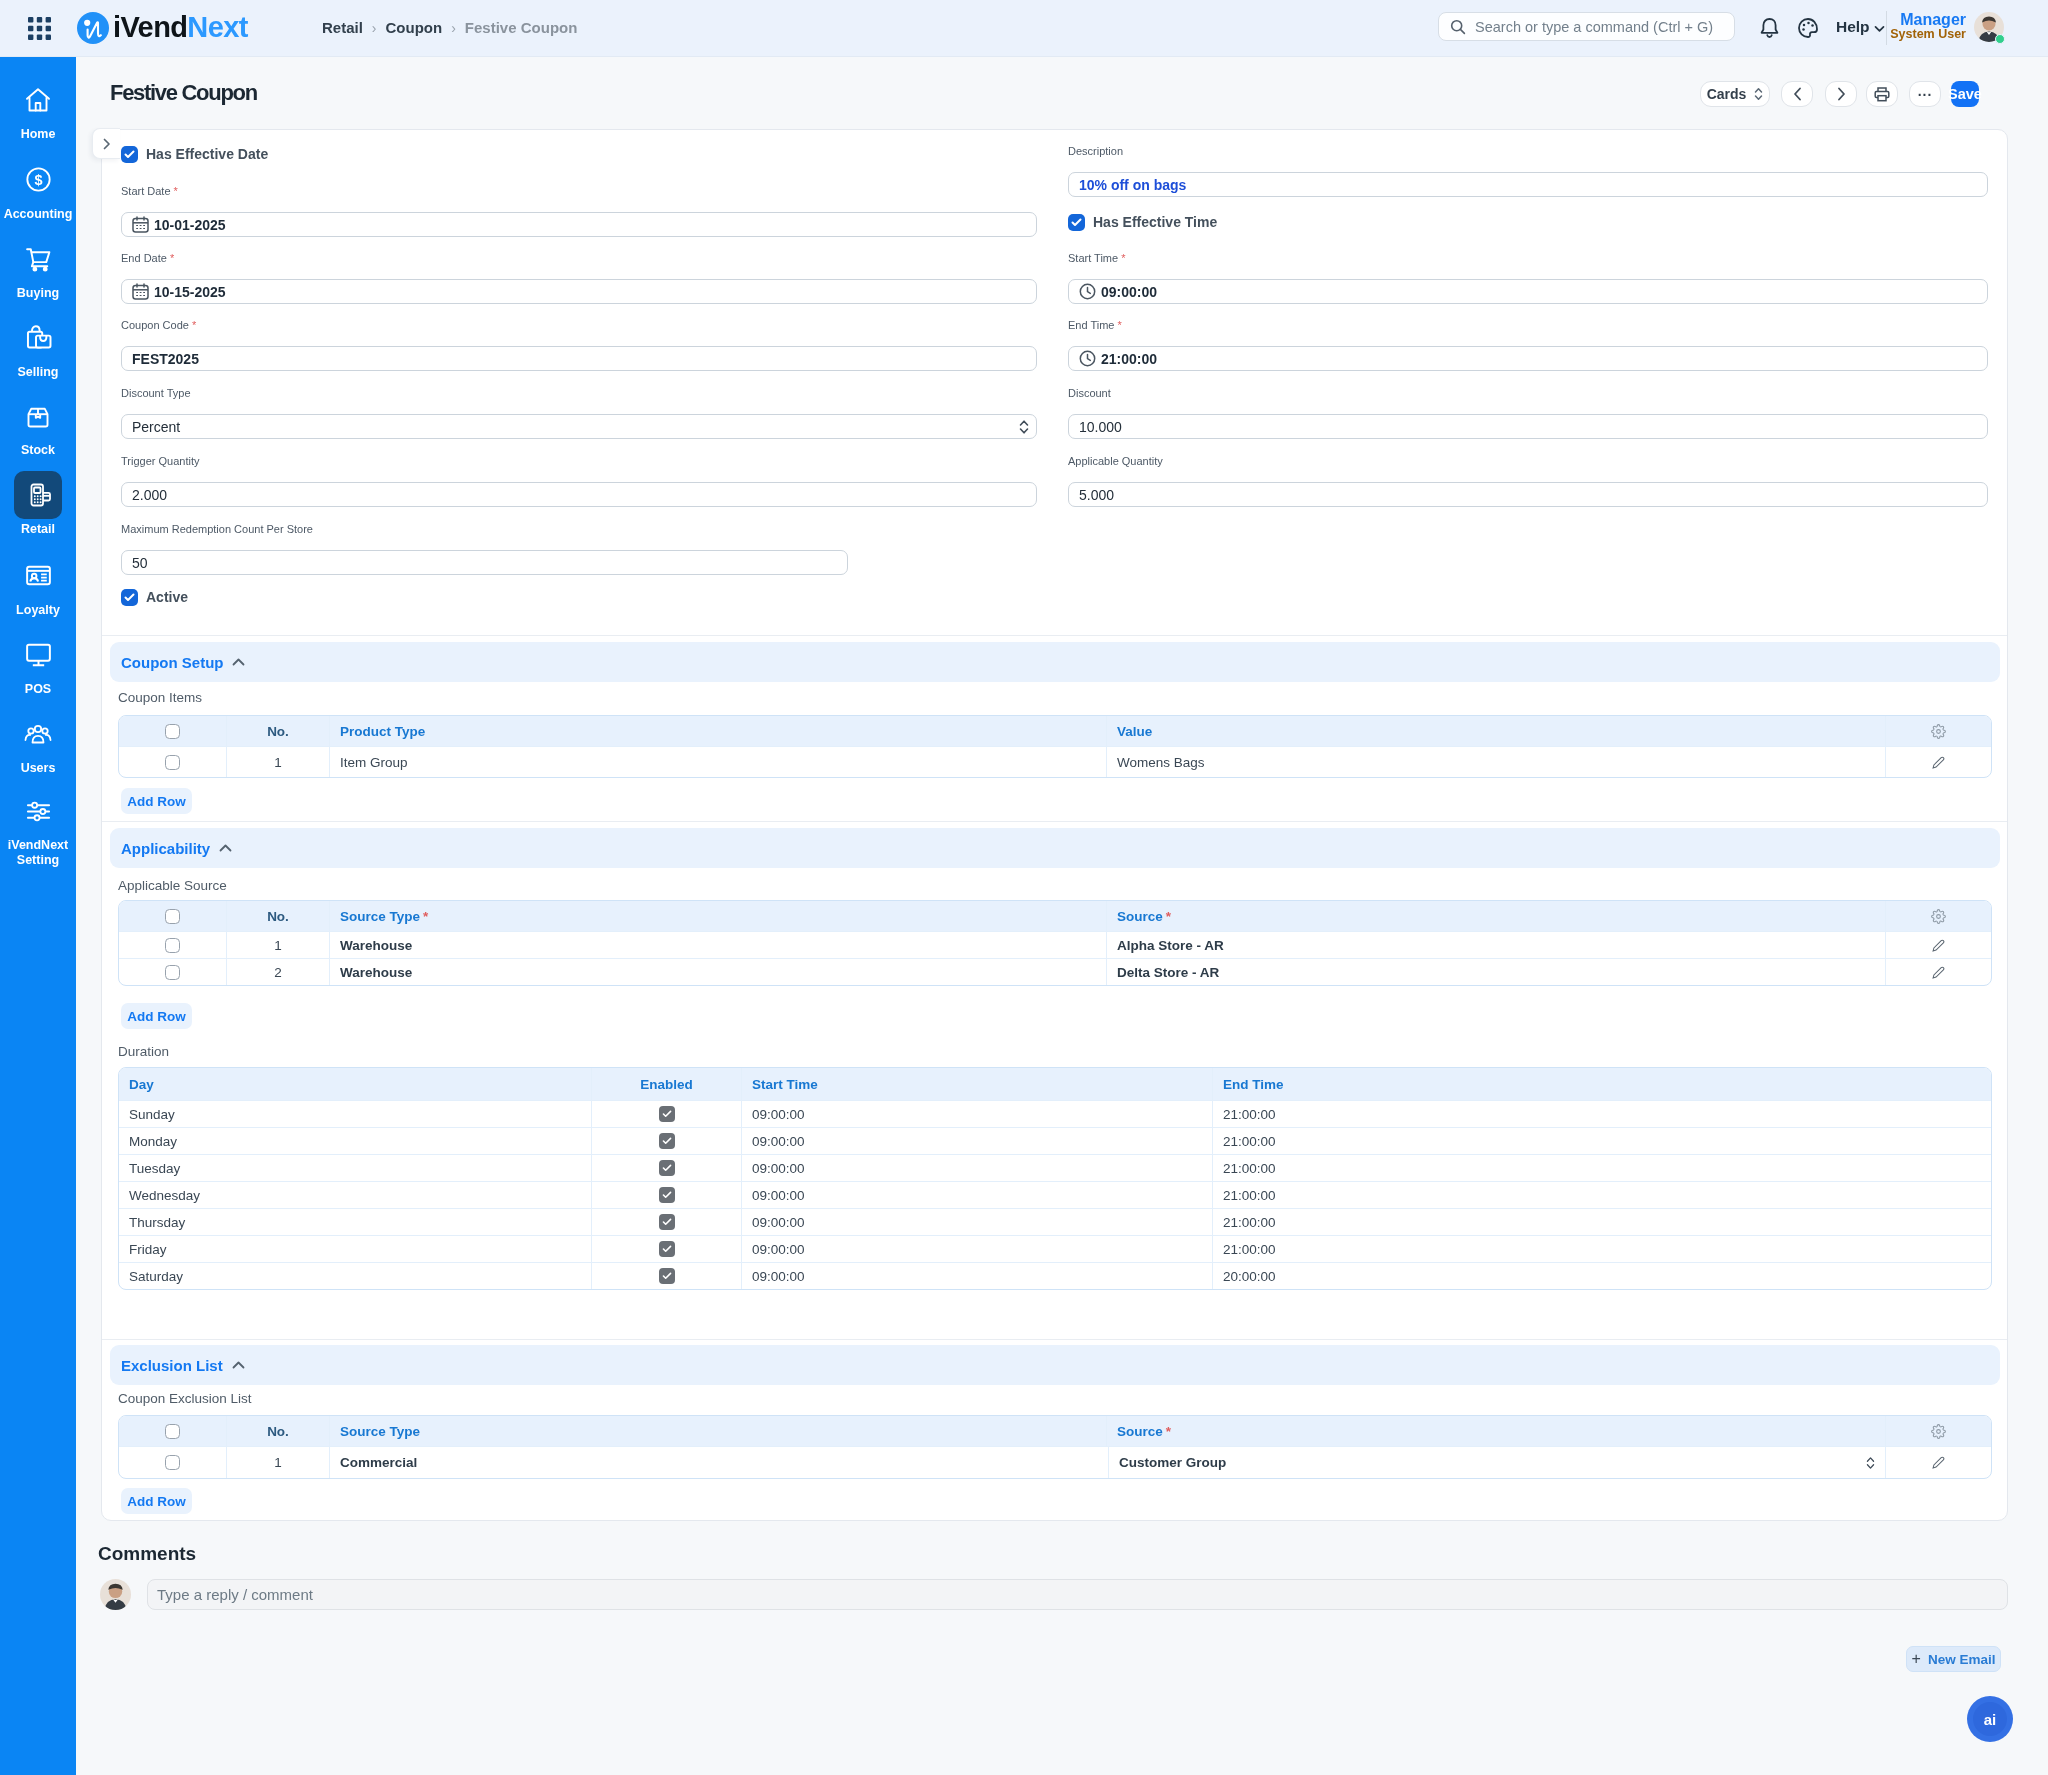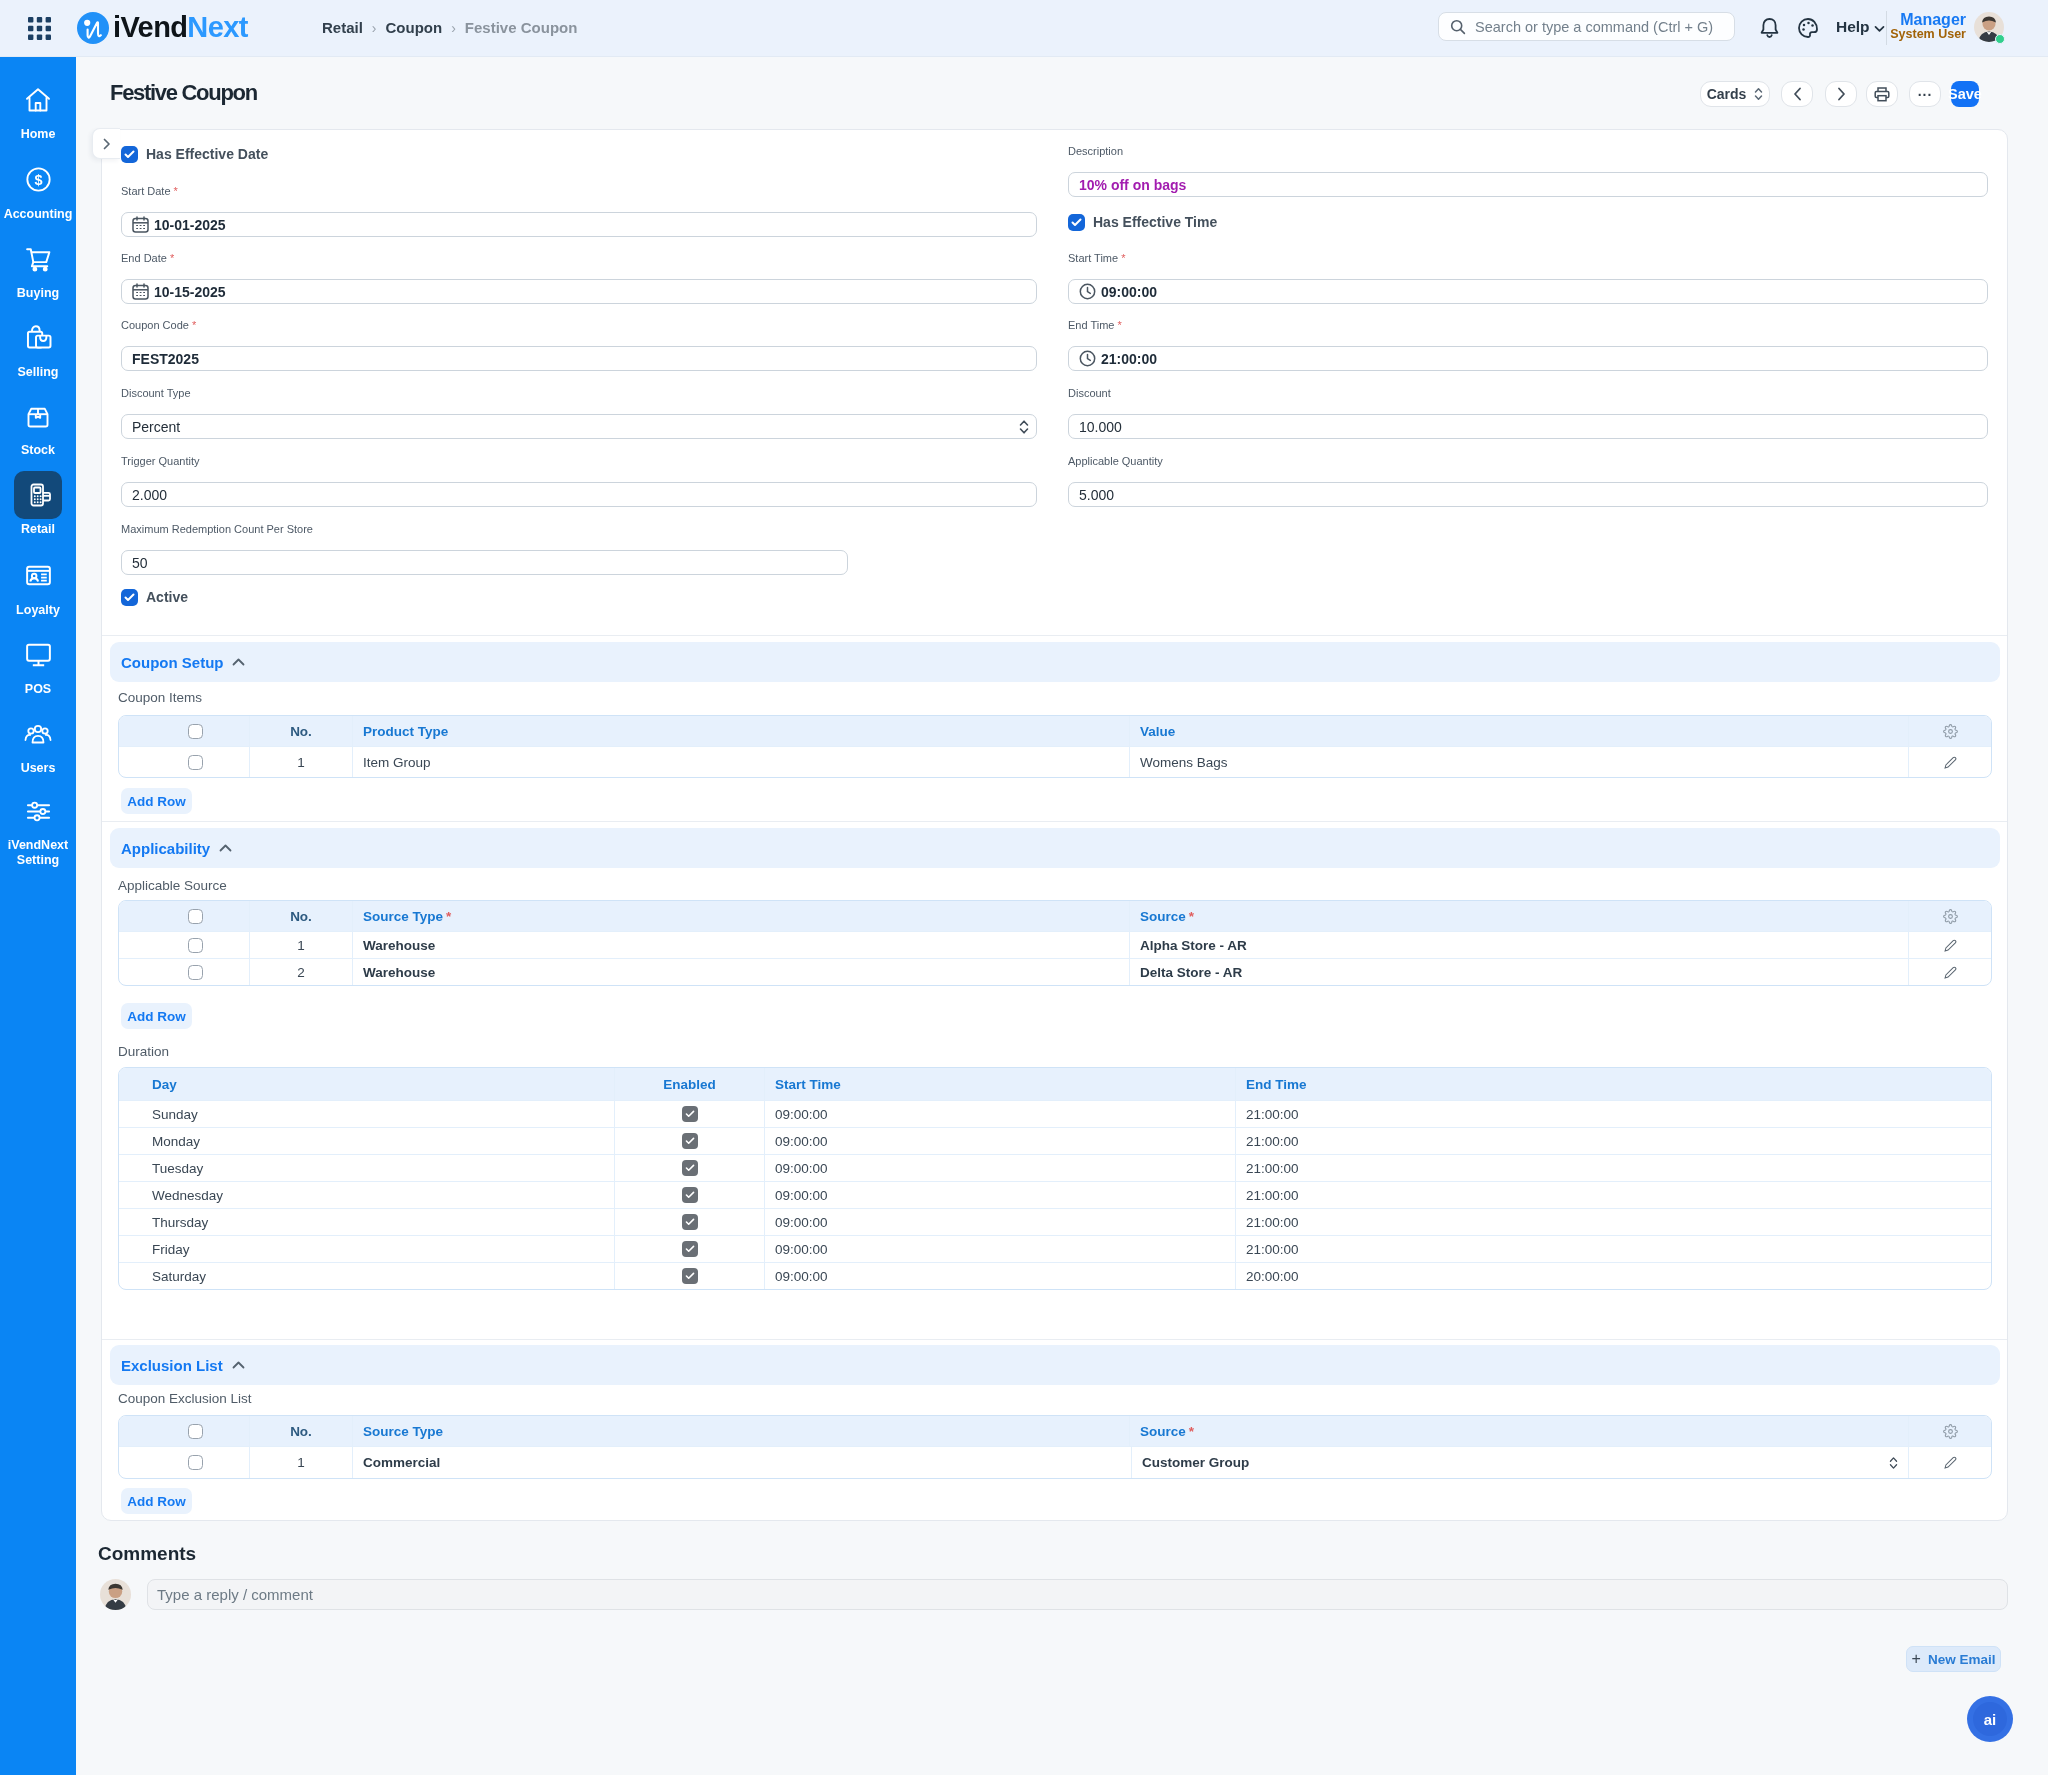--- a/index.html
+++ b/index.html
@@ -43,21 +43,21 @@
 
 .secbar { position:absolute; left:8px; width:1890px; height:40px; background:#e9f2fd; border-radius:9px; display:flex; align-items:center; padding-left:11px; }
 .secbar .t { color:#1479f2; font-size:15px; font-weight:700; }
 .seclbl { position:absolute; left:16px; font-size:13.5px; color:#505c68; }
 
 
 .gtable { position:absolute; left:16px; width:1874px; border:1px solid #cfe3f7; border-radius:8px; background:#fff; overflow:hidden; }
 .grow { display:flex; align-items:center; border-top:1px solid #e3effb; }
 .grow.head { background:#e7f1fd; border-top:none; }
 .gcell { height:100%; display:flex; align-items:center; padding:0 10px; font-size:13.5px; color:#3a4754; border-left:1px solid #e3effb; overflow:hidden; }
-.gcell:first-child { border-left:none;margin-left:23px; }
+.gcell:first-child { border-left:none; }
 .head .gcell { font-weight:700; color:#1878d2; }
 .cc { justify-content:center; }
 .addrow { position:absolute; left:19px; width:71px; height:26px; background:#e9f2fd; border-radius:7px; color:#1479f2; font-size:13.5px; font-weight:700; display:flex; align-items:center; justify-content:center; }
 
 
 .tcb { width:15px; height:15px; border:1.5px solid #98a2ad; border-radius:4.5px; background:#fff; }
 .gcb { width:16px; height:16px; background:#6a6f75; border-radius:4px; display:flex; align-items:center; justify-content:center; }
 
 
 #comh { position:absolute; left:22px; top:1486px; font-size:19px; font-weight:700; color:#1c2833; }
@@ -340,21 +340,21 @@
         <div class="inp" style="left:19px;top:420px;width:727px;font-weight:400;color:#242f3a">50</div>
 
         <div class="cbx" style="left:19px;top:459px">
             <svg width="11" height="9" viewBox="0 0 11 9">
               <path d="M1.5 4.5 L4 7 L9.5 1.5" fill="none" stroke="#fff" stroke-width="2" stroke-linecap="round" stroke-linejoin="round"></path>
             </svg>
           </div>
         <div class="cblab" style="left:44px;top:459px">Active</div>
 
         <div class="lbl" style="left:966px;top:15px">Description</div>
-        <div class="inp" style="left:966px;top:42px;width:920px;font-weight:600;color:#a21caf">10% off on bags</div>
+        <div class="inp" style="left:966px;top:42px;width:920px;font-weight:600;color:#1d4ed8">10% off on bags</div>
 
         <div class="cbx" style="left:966px;top:84px">
             <svg width="11" height="9" viewBox="0 0 11 9">
               <path d="M1.5 4.5 L4 7 L9.5 1.5" fill="none" stroke="#fff" stroke-width="2" stroke-linecap="round" stroke-linejoin="round"></path>
             </svg>
           </div>
         <div class="cblab" style="left:991px;top:84px">Has Effective Time</div>
 
         <div class="lbl" style="left:966px;top:122px">Start Time <span class="req">*</span></div>
         <div class="inp" style="left:966px;top:149px;width:920px">

